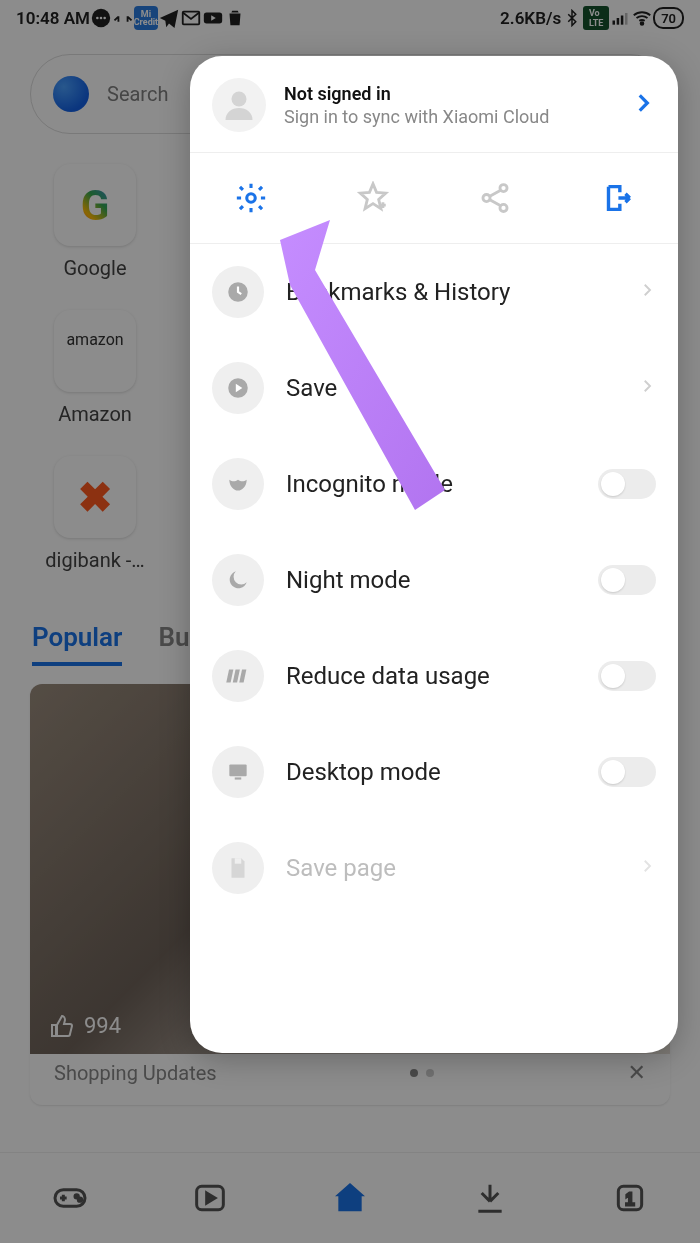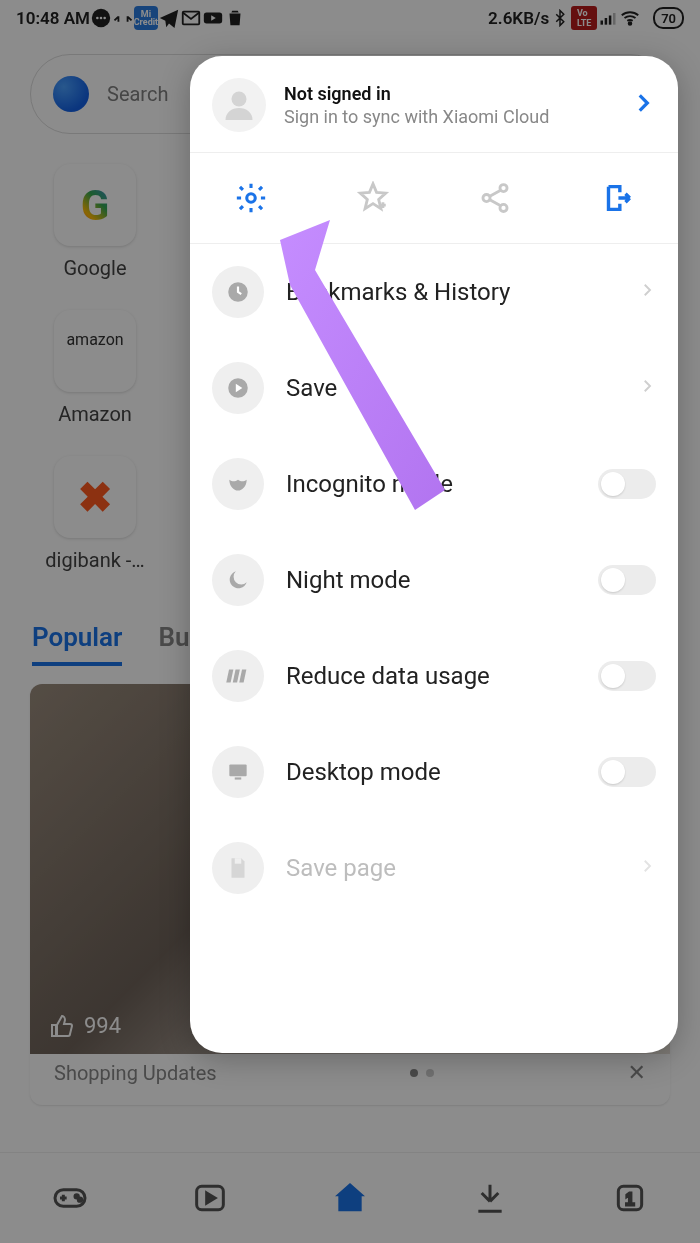--- a/index.html
+++ b/index.html
@@ -3,21 +3,21 @@
 <meta charset="utf-8">
 <style>
   html,body{margin:0;padding:0;font-family:Roboto,'Helvetica Neue',Arial,sans-serif;background:#000;}
   .viewport{width:700px;height:1243px;background:#fff;position:relative;overflow:hidden;margin:0 auto;}
   .dim{position:absolute;inset:0;background:rgba(0,0,0,.45);z-index:5;}
   
   .status{height:36px;display:flex;align-items:center;justify-content:space-between;padding:0 16px;font-size:17px;font-weight:600;color:#222;}
   .status .left,.status .right{display:flex;align-items:center;}
   .status .ico{width:22px;height:22px;display:flex;align-items:center;justify-content:center;font-size:16px;color:#222;}
   .mi-credit{width:24px;height:24px;background:#2a7de1;border-radius:4px;color:#fff;font-size:9px;font-weight:700;display:flex;align-items:center;justify-content:center;flex-direction:column;line-height:8px;}
-  .batt{border:2px solid #222;border-radius:10px;padding:0 6px;font-size:13px;height:18px;display:flex;align-items:center;margin-left:12px;}
+  .batt{border:2px solid #222;border-radius:10px;padding:0 6px;font-size:13px;height:18px;display:flex;align-items:center;}
   
   .searchbar{margin:18px 30px 0;height:78px;background:#fff;border:1px solid #dcdcdc;border-radius:42px;display:flex;align-items:center;padding:0 22px;gap:18px;}
   .globe{width:36px;height:36px;border-radius:50%;background:radial-gradient(circle at 30% 30%,#4aa0ff,#1462e6 70%);}
   .search-ph{font-size:20px;color:#808080;}
   
   .apps{display:flex;gap:54px;padding:30px 40px 0;}
   .app{width:110px;display:flex;flex-direction:column;align-items:center;gap:10px;}
   .app .box{width:82px;height:82px;border-radius:16px;background:#fff;box-shadow:0 1px 3px rgba(0,0,0,.15);display:flex;align-items:center;justify-content:center;font-size:42px;font-weight:700;}
   .app .lbl{font-size:20px;color:#444;}
   .amazon{background:linear-gradient(#fff 40%,#2a7de1 40%);}
@@ -115,21 +115,21 @@
           </svg>
       </span>
     </div>
     <div class="right">
       <span>2.6KB/s</span>
       <span class="ico">
         <svg viewBox="0 0 24 24" width="18" height="18" fill="none" stroke="#222" stroke-width="2">
             <path d="M7 7l10 10-5 5V2l5 5L7 17"></path>
           </svg>
       </span>
-      <span class="ico" style="font-size:9px;background:#b91c1c;color:#fff;border-radius:3px;padding:1px 2px;font-weight:700;">Vo<br>LTE</span>
+      <span class="ico" style="font-size:9px;background:#14532d;color:#fff;border-radius:3px;padding:1px 2px;font-weight:700;">Vo<br>LTE</span>
       <span class="ico">
         <svg viewBox="0 0 24 24" width="20" height="20" fill="#222">
             <rect x="3" y="15" width="3" height="5"></rect>
             <rect x="8" y="12" width="3" height="8"></rect>
             <rect x="13" y="9" width="3" height="11"></rect>
             <rect x="18" y="6" width="3" height="14" fill="#bbb"></rect>
           </svg>
       </span>
       <span class="ico">
         <svg viewBox="0 0 24 24" width="22" height="22" fill="none" stroke="#222" stroke-width="2">

